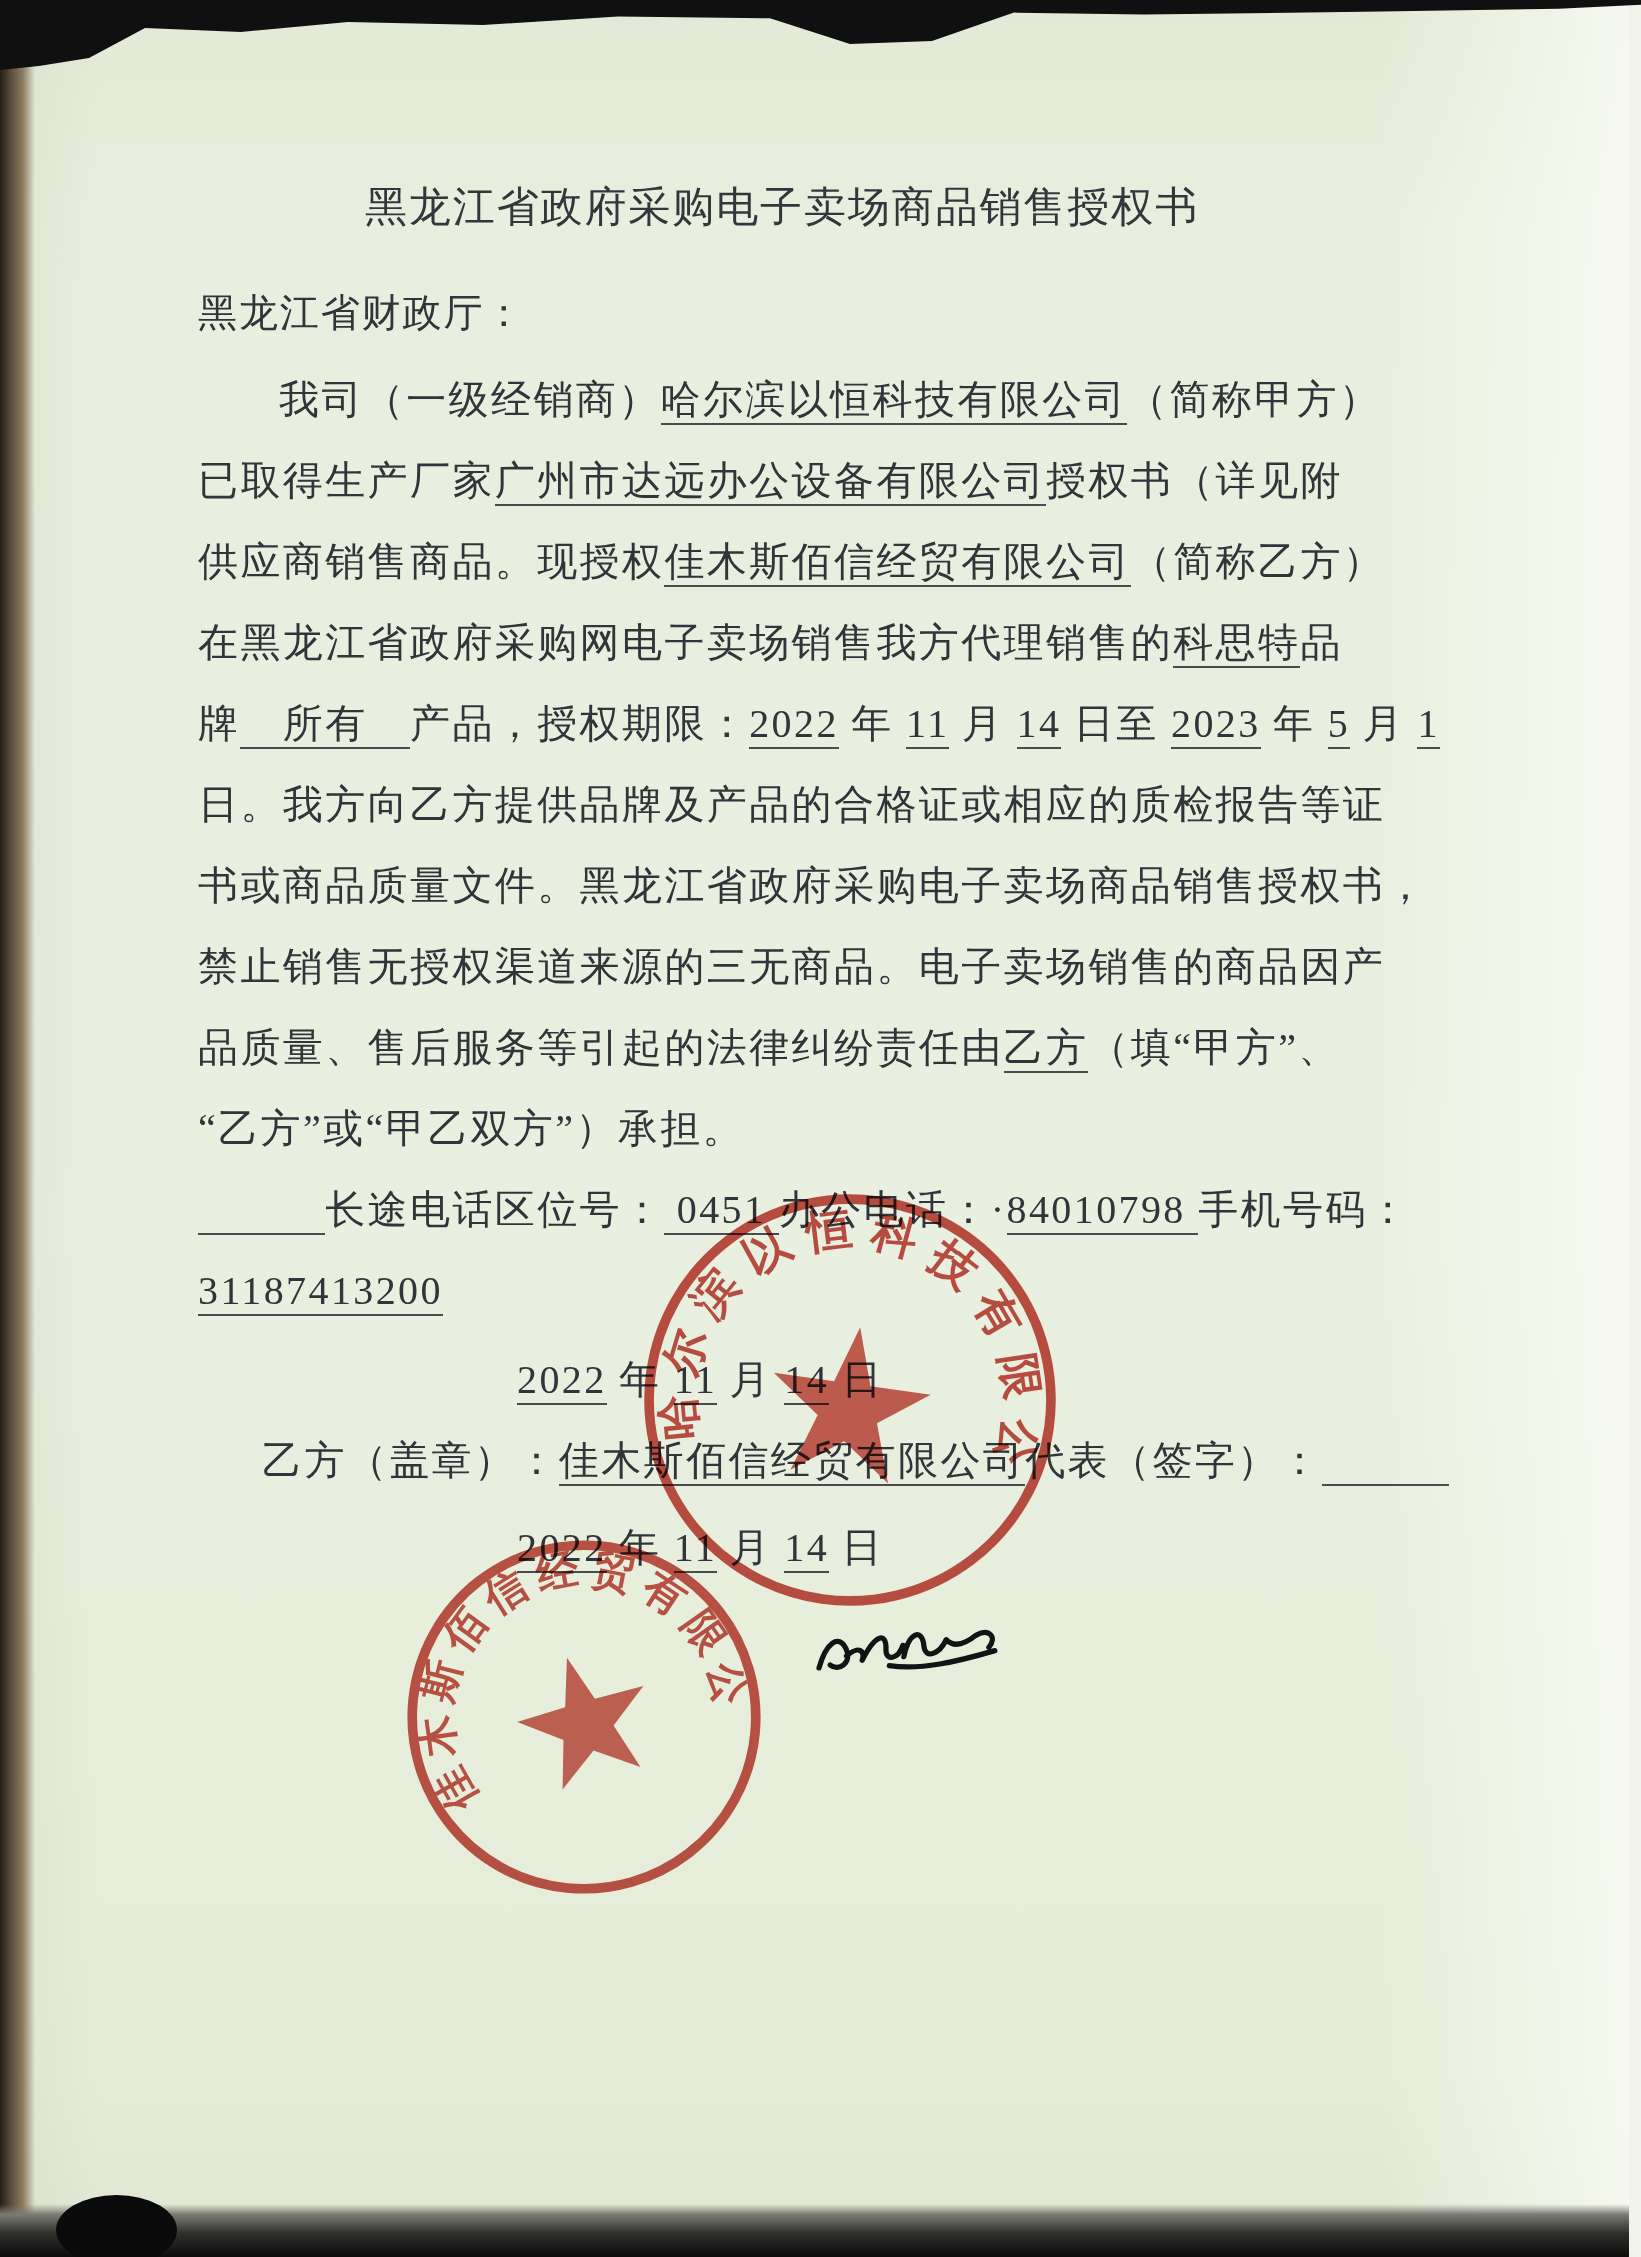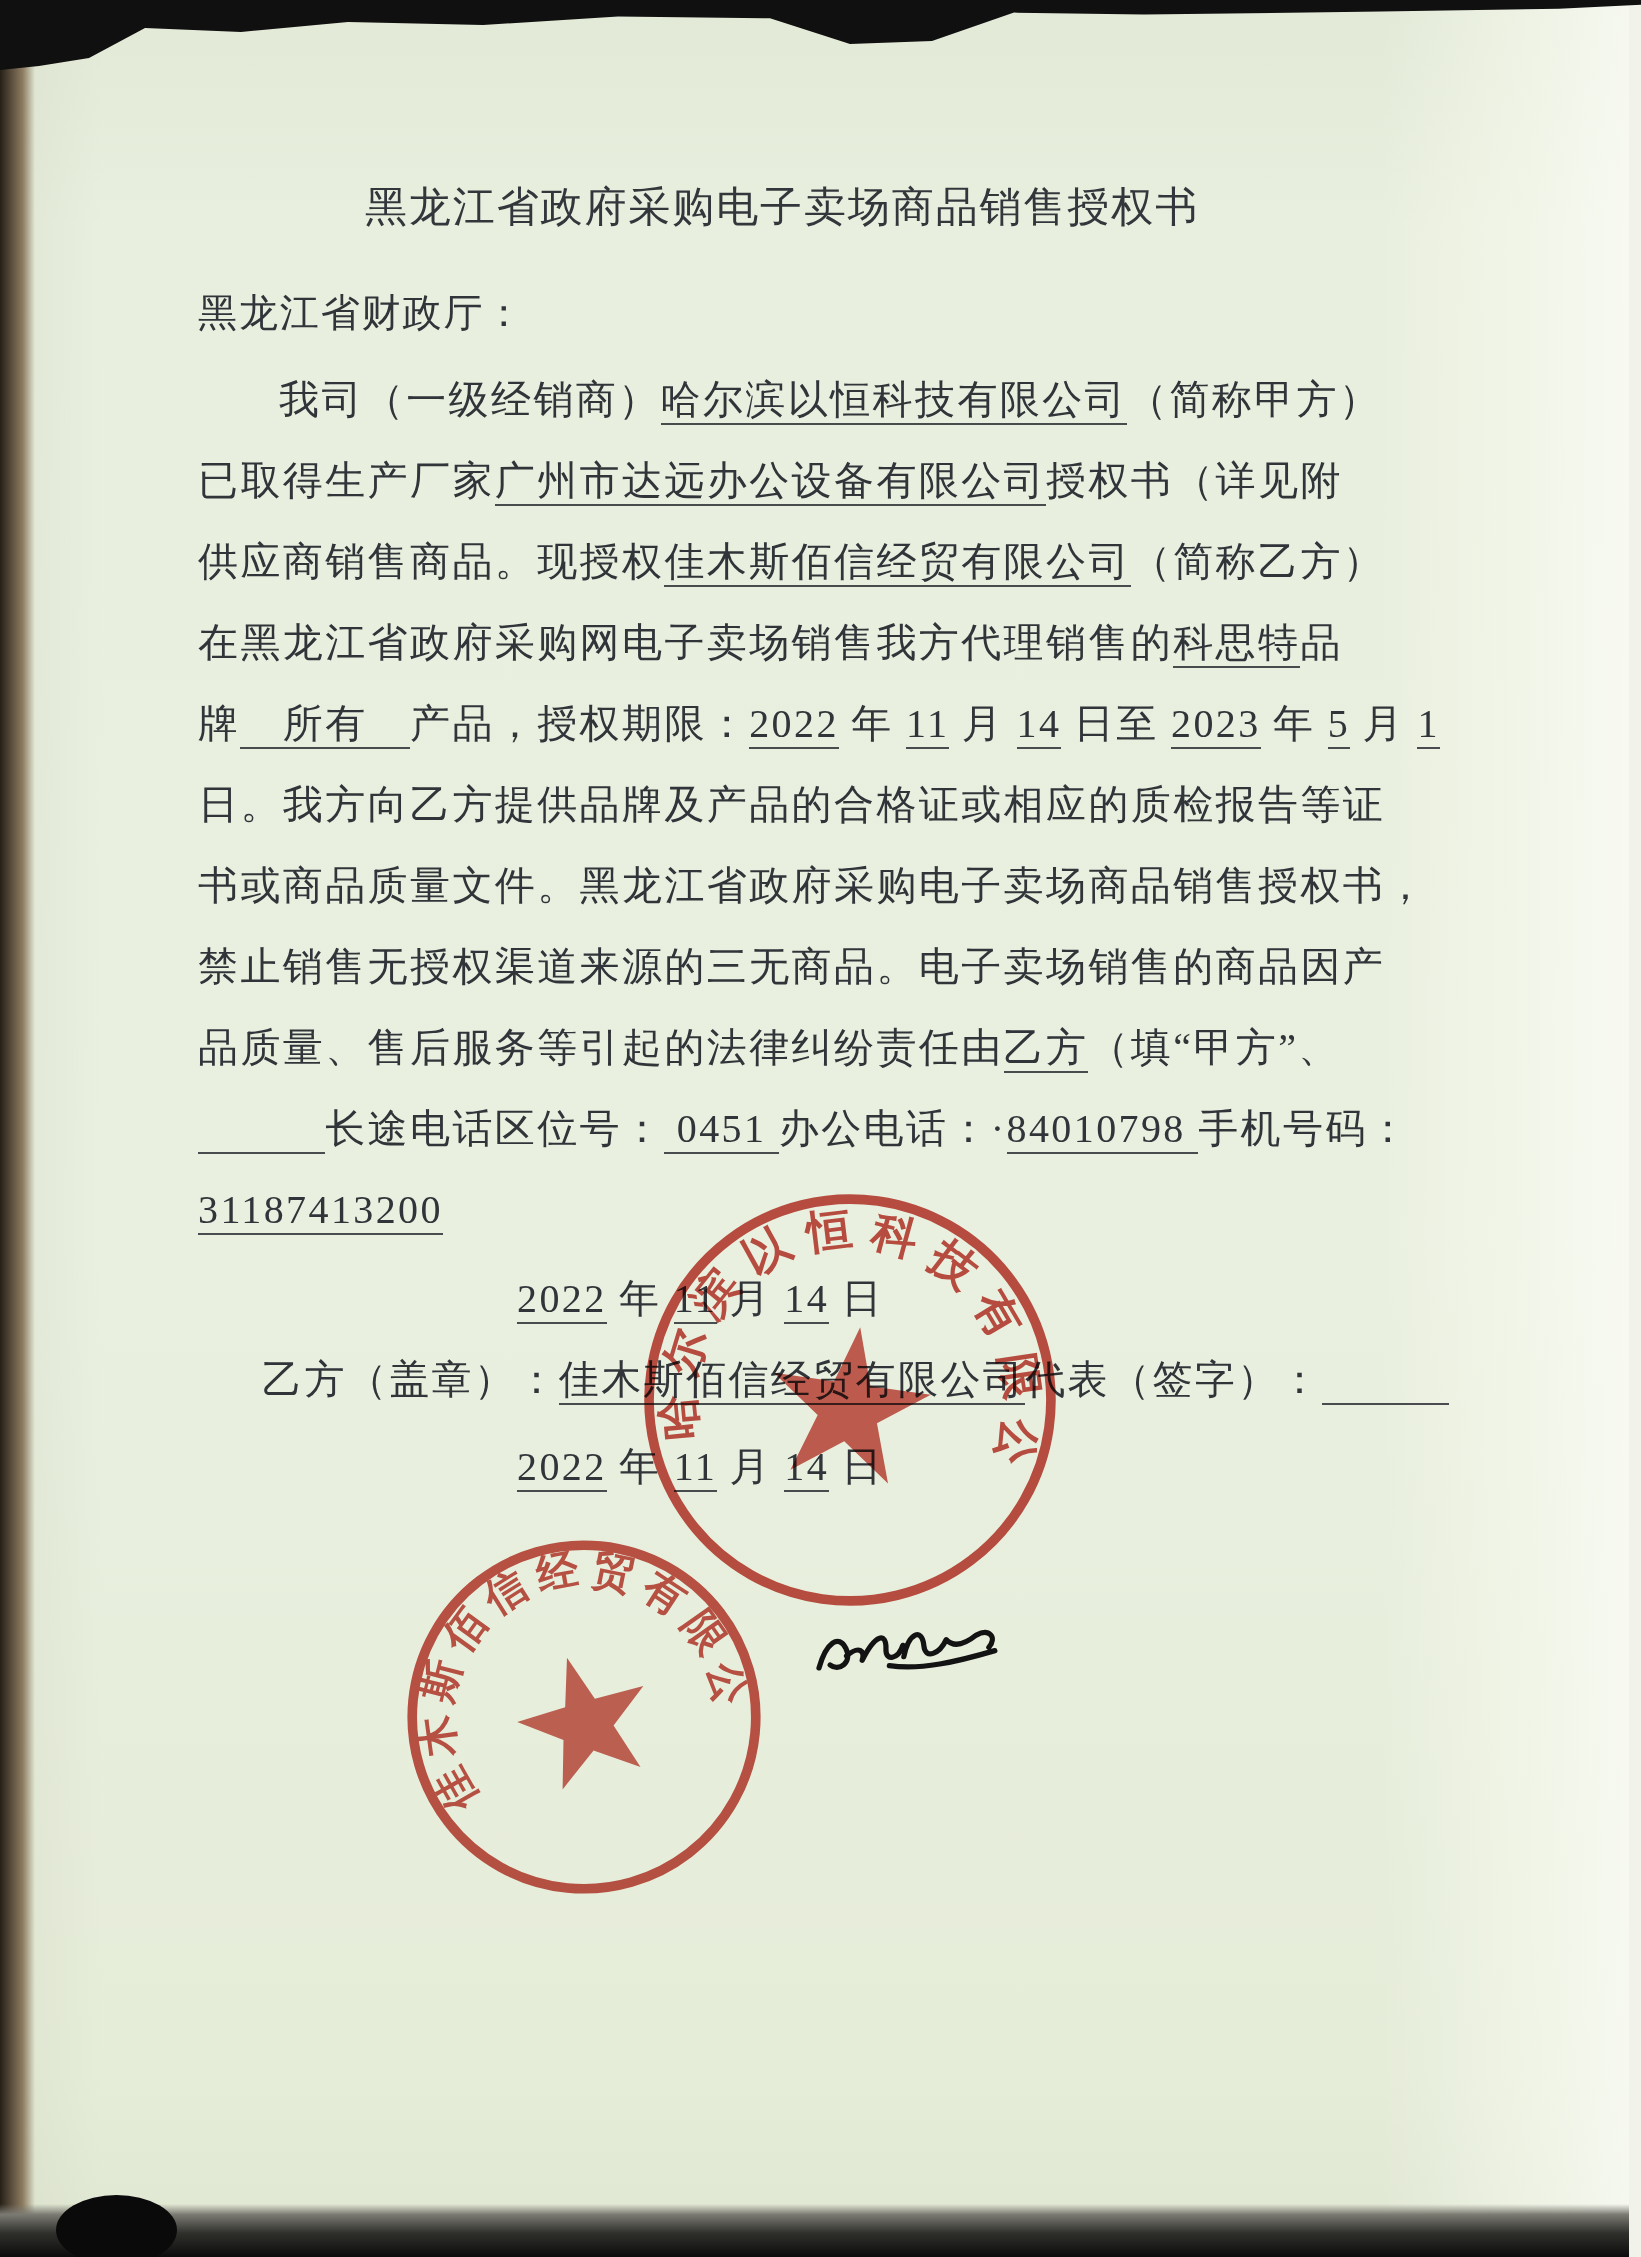--- a/index.html
+++ b/index.html
@@ -64,20 +64,21 @@
 
     <div class="line indent body-start"><span>我司（一级经销商）</span><span class="u">哈尔滨以恒科技有限公司</span><span>（简称甲方）</span></div>
     <div class="line"><span>已取得生产厂家</span><span class="u">广州市达远办公设备有限公司</span><span>授权书（详见附</span></div>
     <div class="line"><span>供应商销售商品。现授权</span><span class="u">佳木斯佰信经贸有限公司</span><span>（简称乙方）</span></div>
     <div class="line"><span>在黑龙江省政府采购网电子卖场销售我方代理销售的</span><span class="u">科思特</span><span>品</span></div>
     <div class="line"><span>牌</span><span class="u">　所有　</span><span>产品，授权期限：</span><span class="u">2022</span><span> 年 </span><span class="u">11</span><span> 月 </span><span class="u">14</span><span> 日至 </span><span class="u">2023</span><span> 年 </span><span class="u">5</span><span> 月 </span><span class="u">1</span></div>
     <div class="line"><span>日。我方向乙方提供品牌及产品的合格证或相应的质检报告等证</span></div>
     <div class="line"><span>书或商品质量文件。黑龙江省政府采购电子卖场商品销售授权书，</span></div>
     <div class="line"><span>禁止销售无授权渠道来源的三无商品。电子卖场销售的商品因产</span></div>
     <div class="line"><span>品质量、售后服务等引起的法律纠纷责任由</span><span class="u">乙方</span><span>（填“甲方”、</span></div>
+    <div class="line"><span>“乙方”或“甲乙双方”）承担。</span></div>
 
     <div class="line"><span class="u">　　　</span><span>长途电话区位号：</span><span class="u"> 0451 </span><span>办公电话：·</span><span class="u">84010798 </span><span>手机号码：</span></div>
     <div class="line"><span class="u">31187413200</span></div>
     <div class="line date gap-top"><span class="u">2022</span><span> 年 </span><span class="u">11</span><span> 月 </span><span class="u">14</span><span> 日</span></div>
 
     <div class="line indent-sm"><span>乙方（盖章）：</span><span class="u">佳木斯佰信经贸有限公司</span><span>代表（签字）：</span><span class="u">　　　</span></div>
     <div class="line date date2"><span class="u">2022</span><span> 年 </span><span class="u">11</span><span> 月 </span><span class="u">14</span><span> 日</span></div>
   </div>
 
   <svg class="stamp stamp-a" viewBox="0 0 470 470">

